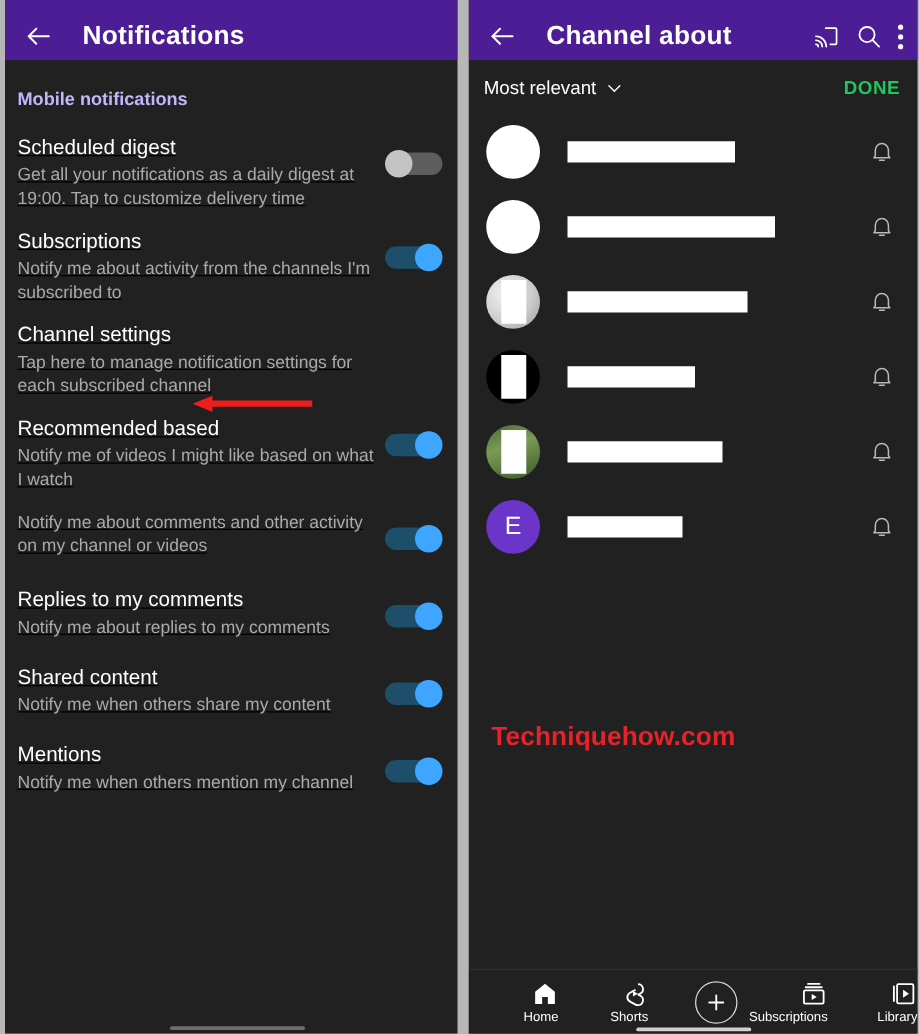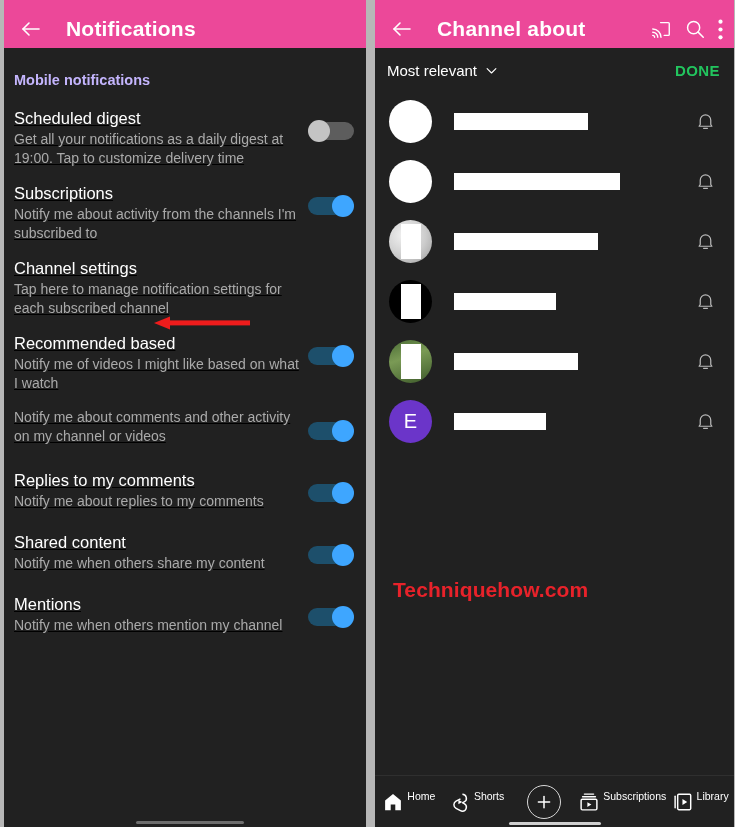--- a/index.html
+++ b/index.html
@@ -25,21 +25,21 @@
   }
   .panel-left  { width: 362px; margin-left: 4px; }
   .panel-right { width: 359px; margin-left: 9px; }
 
   
   .appbar {
     height: 48px;
     display: flex;
     align-items: center;
     padding: 10px 6px 0 10px;
-    background: #ec4899;
+    background: #4c1d95;
   }
   .appbar-title {
     color: #ffffff;
     font-size: 21px;
     font-weight: bold;
     letter-spacing: .2px;
     margin-left: 18px;
     white-space: nowrap;
   }
   .appbar-spacer { flex: 1; }
@@ -185,22 +185,22 @@
     left: 0; right: 0; bottom: 0;
     height: 52px;
     background: #212121;
     border-top: 1px solid #2f2f2f;
     display: flex;
     align-items: center;
   }
   .navitem {
     flex: 1;
     display: flex;
-    flex-direction: row;
-    align-items: flex-start;
+    flex-direction: column;
+    align-items: flex-end;
     justify-content: center;
     gap: 3px;
   }
   .navitem .navlabel {
     color: #ffffff;
     font-size: 10.5px;
     line-height: 11px;
     white-space: nowrap;
   }
   .navitem.create .plus-circle {

